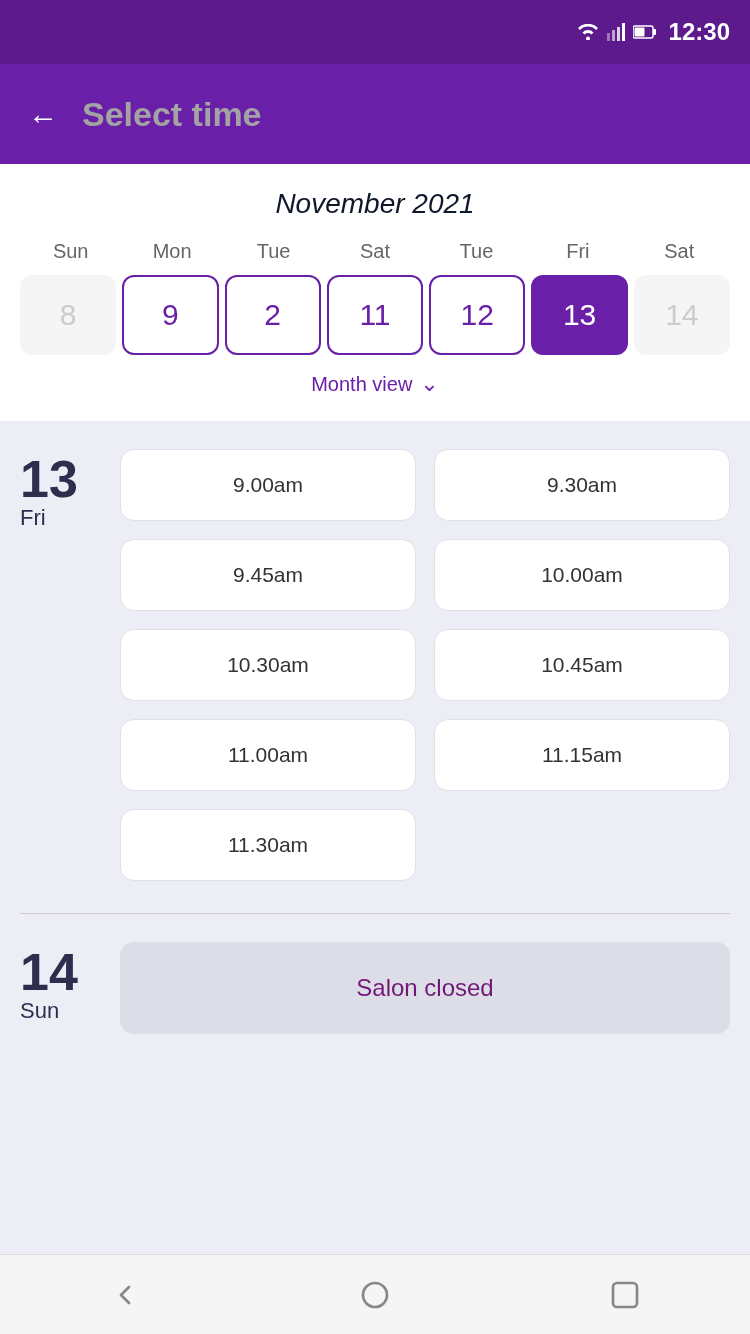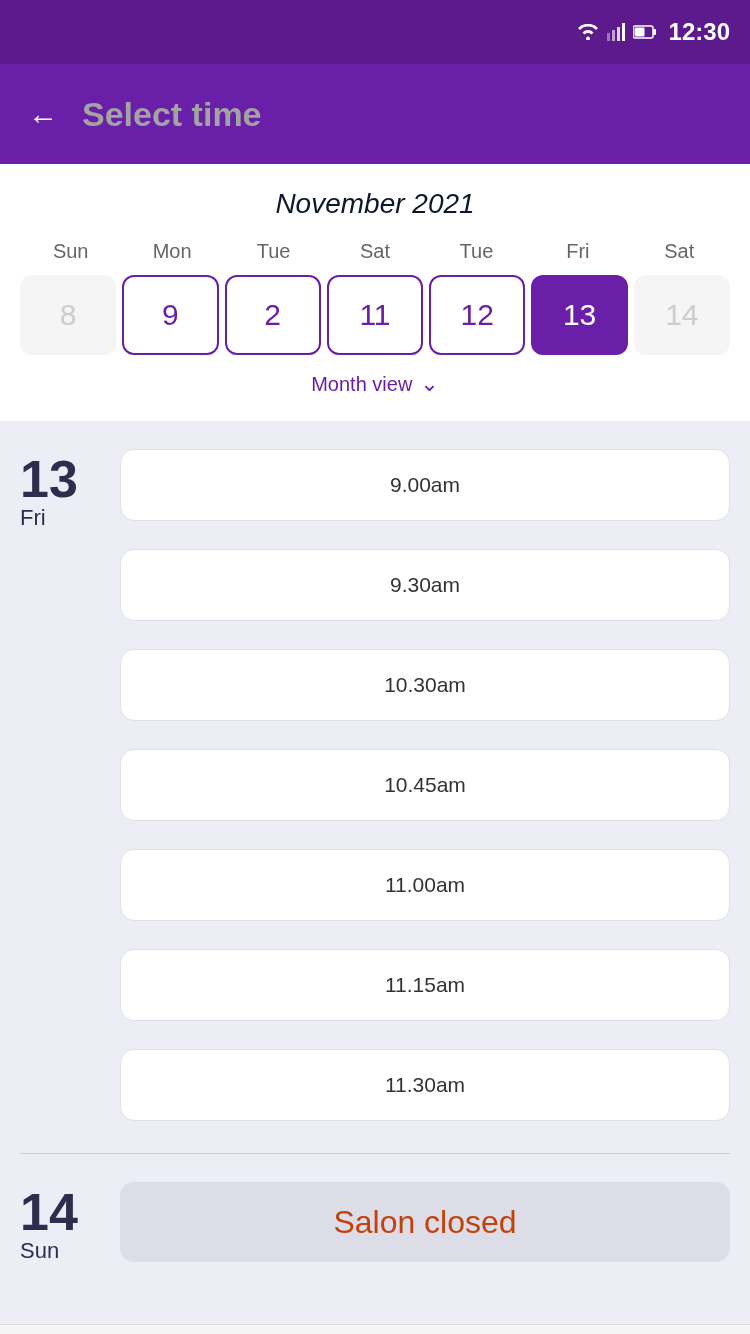--- a/index.html
+++ b/index.html
@@ -149,47 +149,47 @@
       line-height: 1;
     }
     .day-name {
       font-size: 22px;
       color: #2d2d4e;
     }
 
     .slots-grid {
       flex: 1;
       display: grid;
-      grid-template-columns: repeat(1, 1fr);
-      gap: 28px;
+      grid-template-columns: repeat(2, 1fr);
+      gap: 18px;
     }
 
     .time-slot {
       background: white;
       border-radius: 14px;
       height: 72px;
       display: flex;
       align-items: center;
       justify-content: center;
       font-size: 21px;
       color: #333;
       cursor: pointer;
       border: 1px solid #e0e0e8;
     }
 
     .closed-block {
       flex: 1;
       background: #dddde8;
       border-radius: 14px;
-      height: 80px;
-      display: flex;
-      align-items: center;
-      justify-content: center;
-      font-size: 32px;
-      color: #c2410c;
+      height: 92px;
+      display: flex;
+      align-items: center;
+      justify-content: center;
+      font-size: 24px;
+      color: #701a75;
     }
 
     .divider {
       height: 1px;
       background: #ccc;
       margin: 16px 0 28px;
     }
 
     
     .bottom-nav {
@@ -279,20 +279,22 @@
 <div class="slots-section">
 
   <div class="day-block">
     <div class="day-label">
       <span class="day-number">13</span>
       <span class="day-name">Fri</span>
     </div>
     <div class="slots-grid">
       <div class="time-slot">9.00am</div>
       <div class="time-slot">9.30am</div>
+      <div class="time-slot">9.45am</div>
+      <div class="time-slot">10.00am</div>
       <div class="time-slot">10.30am</div>
       <div class="time-slot">10.45am</div>
       <div class="time-slot">11.00am</div>
       <div class="time-slot">11.15am</div>
       <div class="time-slot">11.30am</div>
     </div>
   </div>
 
   <div class="divider"></div>
 

